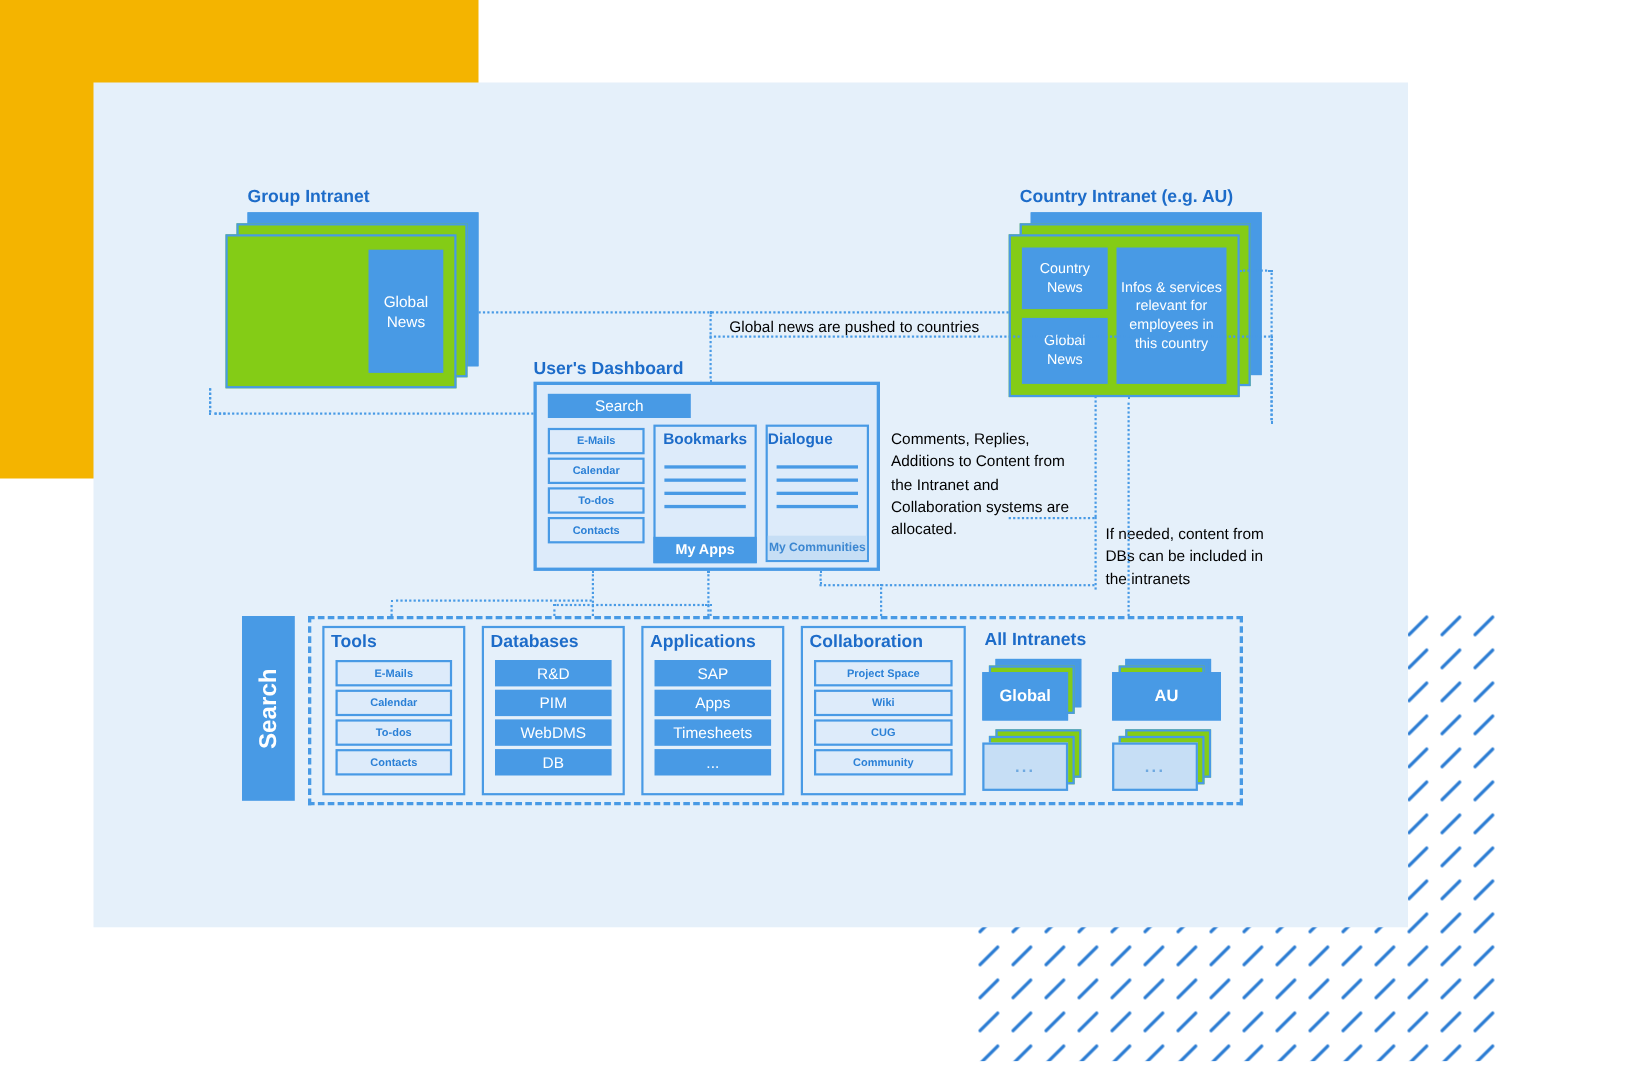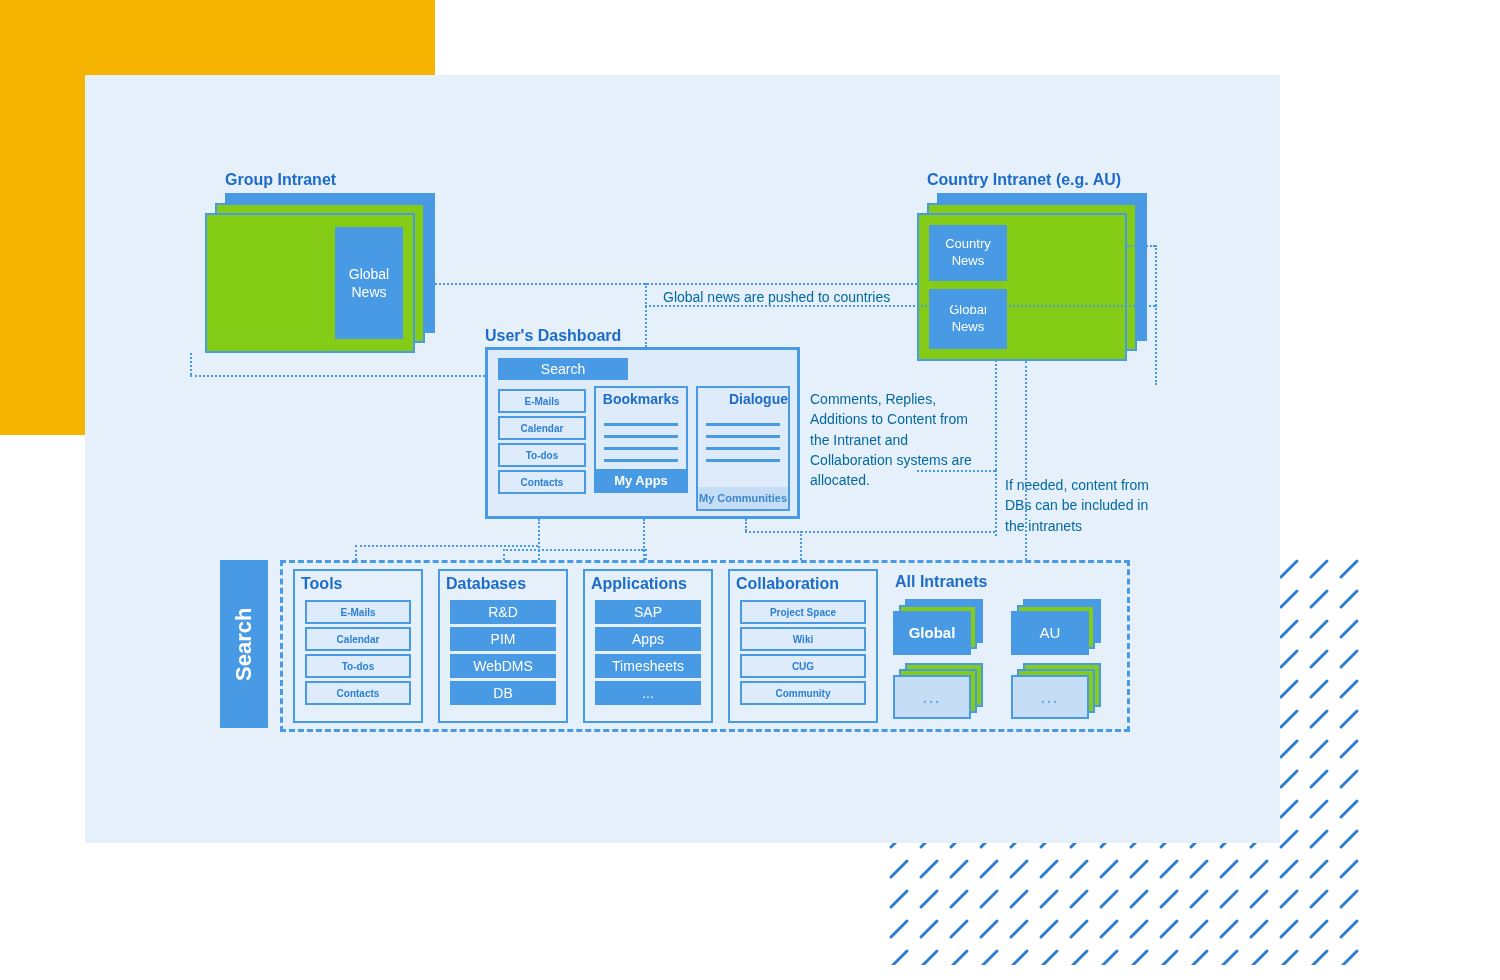--- a/index.html
+++ b/index.html
@@ -1,20 +1,20 @@
 <!DOCTYPE html>
 <html><head>
 <meta charset="utf-8">
 <style>
 html,body{margin:0;padding:0;width:1500px;height:980px;background:#fff;font-family:Arial,Helvetica,sans-serif;overflow:hidden}
 .yellow-square{position:absolute;left:0;top:0;width:435px;height:435px;background:#F4B400}
 .canvas{position:absolute;left:85px;top:75px;width:1195px;height:768px;background:#E5F0FA}
 .abs{position:absolute;box-sizing:border-box}
 .label-blue{color:#1D6CC9;font-size:16px;font-weight:600}
-.note-blue{color:#0369a1;font-size:14px;line-height:1.45}
+.note-blue{color:#000000;font-size:14px;line-height:1.45}
 
 .stack-back,.stack-mid,.stack-front{position:absolute;border:2px solid #489AE5;box-sizing:border-box;background:#84cc16}
 .stack-back{z-index:1}
 .stack-mid{z-index:2}
 .stack-front{z-index:3}
 .stack-dark{background:#489AE5}
 
 .blue-fill{background:#489AE5;color:#fff;display:flex;align-items:center;justify-content:center;text-align:center;font-size:15px;line-height:1.3;padding:4px;box-sizing:border-box}
 .blue-out{border:2px solid #489AE5;color:#2B80D6;display:flex;align-items:center;justify-content:center;text-align:center;font-size:15px;font-weight:600;box-sizing:border-box;background:#DDEBFA}
 .light-fill{background:#C6DEF5;color:#3C87D1;display:flex;align-items:center;justify-content:center;font-size:15px;font-weight:600}
@@ -64,47 +64,48 @@
   <div class="stack-front" style="left:120px;top:138px;width:210px;height:140px">
     <div class="abs blue-fill" style="left:128px;top:12px;width:68px;height:112px;font-size:14px">Global News</div>
   </div>
 
   <div class="abs label-blue" style="left:842px;top:96px">Country Intranet (e.g. AU)</div>
   <div class="stack-back stack-dark" style="left:852px;top:118px;width:210px;height:148px"></div>
   <div class="stack-mid" style="left:842px;top:128px;width:210px;height:148px"></div>
   <div class="stack-front" style="left:832px;top:138px;width:210px;height:148px">
     <div class="abs blue-fill" style="left:10px;top:10px;width:78px;height:56px;font-size:13px">Country News</div>
     <div class="abs blue-fill" style="left:10px;top:74px;width:78px;height:60px;font-size:13px">Global News</div>
+    <div class="abs blue-fill" style="left:96px;top:10px;width:100px;height:124px;font-size:13px">Infos &amp; services relevant for employees in this country</div>
   </div>
 
   <div class="abs panel-heading" style="left:400px;top:252px">User's Dashboard</div>
   <div class="abs panel" style="left:400px;top:272px;width:315px;height:172px">
 
     <div class="abs blue-fill" style="left:10px;top:8px;width:130px;height:22px;font-size:14px">Search</div>
 
     <div class="abs" style="left:10px;top:36px;width:88px">
       <div class="pill blue-out" style="margin:3px 0">E-Mails</div>
       <div class="pill blue-out" style="margin:3px 0">Calendar</div>
       <div class="pill blue-out" style="margin:3px 0">To-dos</div>
       <div class="pill blue-out" style="margin:3px 0">Contacts</div>
     </div>
 
-    <div class="abs" style="left:106px;top:36px;width:94px;border:2px solid #489AE5;height:107px;box-sizing:border-box">
+    <div class="abs" style="left:106px;top:36px;width:94px;border:2px solid #489AE5;height:126px;box-sizing:border-box">
       <div class="abs label-blue" style="left:0;right:0;top:3px;text-align:center;font-size:14px">Bookmarks</div>
       <div class="abs col-lines" style="left:0;right:0;top:26px">
         <div class="line"></div>
           <div class="line"></div>
           <div class="line"></div>
           <div class="line"></div>
       </div>
       <div class="abs blue-fill" style="left:-2px;right:-2px;bottom:-2px;height:24px;font-size:13px;font-weight:600">My Apps</div>
     </div>
 
     <div class="abs" style="left:208px;top:36px;width:94px;border:2px solid #489AE5;height:125px;box-sizing:border-box">
-      <div class="abs label-blue" style="left:0;right:0;top:3px;text-align:right;font-size:14px">Dialogue</div>
+      <div class="abs label-blue" style="left:0;right:0;top:3px;text-align:left;font-size:14px">Dialogue</div>
       <div class="abs col-lines" style="left:0;right:0;top:26px">
         <div class="line"></div>
           <div class="line"></div>
           <div class="line"></div>
           <div class="line"></div>
       </div>
       <div class="abs light-fill" style="left:0;right:0;bottom:0;height:22px;font-size:11px">My Communities</div>
     </div>
   </div>
 
@@ -149,21 +150,21 @@
 
     <div class="abs" style="left:610px;top:6px;width:225px;height:154px">
       <div class="cat-title" style="padding-left:2px">All Intranets</div>
 
       <div class="stack-back stack-dark" style="left:12px;top:30px;width:78px;height:44px"></div>
       <div class="stack-mid" style="left:6px;top:36px;width:78px;height:44px"></div>
       <div class="stack-front blue-fill" style="left:0;top:42px;width:78px;height:44px;font-weight:700">Global</div>
 
       <div class="stack-back stack-dark" style="left:130px;top:30px;width:78px;height:44px"></div>
       <div class="stack-mid" style="left:124px;top:36px;width:78px;height:44px"></div>
-      <div class="stack-front blue-fill" style="left:118px;top:42px;width:78px;height:44px;font-weight:400">AU</div>
+      <div class="stack-front blue-fill" style="left:118px;top:42px;width:99px;height:44px;font-weight:700">AU</div>
 
       <div class="stack-back" style="left:12px;top:94px;width:78px;height:44px"></div>
       <div class="stack-mid" style="left:6px;top:100px;width:78px;height:44px"></div>
       <div class="stack-front light-fill dots" style="left:0;top:106px;width:78px;height:44px;border:2px solid #489AE5">...</div>
 
       <div class="stack-back" style="left:130px;top:94px;width:78px;height:44px"></div>
       <div class="stack-mid" style="left:124px;top:100px;width:78px;height:44px"></div>
       <div class="stack-front light-fill dots" style="left:118px;top:106px;width:78px;height:44px;border:2px solid #489AE5">...</div>
     </div>
   </div>

